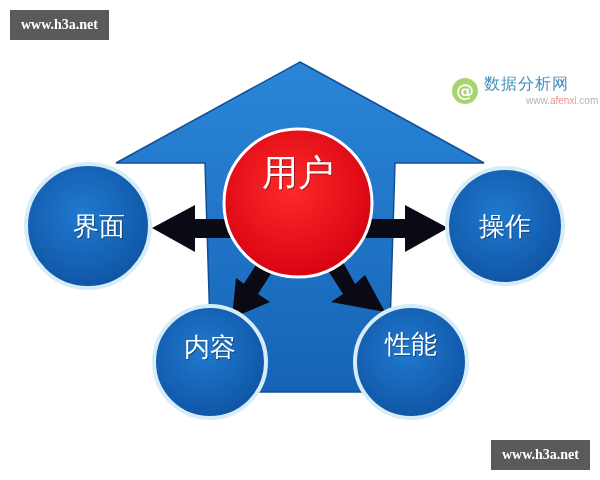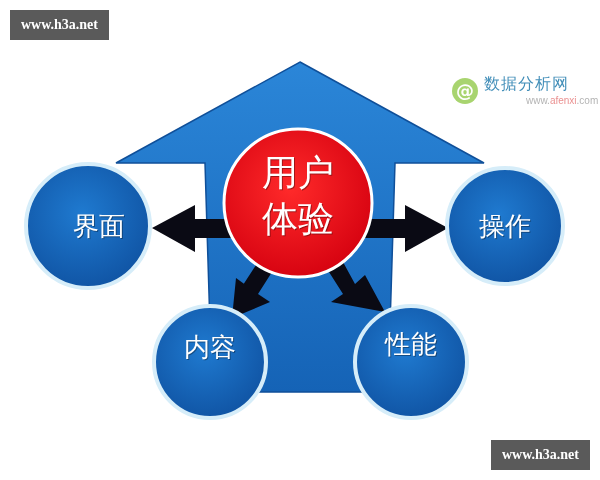--- a/index.html
+++ b/index.html
@@ -77,21 +77,20 @@
   <circle cx="298" cy="203" r="74" fill="url(#redGrad)" stroke="#ffffff" stroke-width="3"></circle>
 
   <circle cx="88" cy="226" r="62" fill="url(#blueGrad)" stroke="#d6edf9" stroke-width="4"></circle>
   <circle cx="505" cy="226" r="58" fill="url(#blueGrad)" stroke="#d6edf9" stroke-width="4"></circle>
   <circle cx="210" cy="362" r="56" fill="url(#blueGrad)" stroke="#d6edf9" stroke-width="4"></circle>
   <circle cx="411" cy="362" r="56" fill="url(#blueGrad)" stroke="#d6edf9" stroke-width="4"></circle>
 </svg>
 
 <div class="circle-label center-label">
   <div>用户</div>
-  <div>体验</div>
 </div>
 
 <div class="circle-label node-label" style="left:28px; top:209px;padding-left:11px;">界面</div>
 <div class="circle-label node-label" style="left:445px; top:209px;">操作</div>
 <div class="circle-label node-label" style="left:150px; top:330px;">内容</div>
 <div class="circle-label node-label" style="left:351px; top:327px;">性能</div>
 
 <div class="watermark" id="wm-bottom">www.h3a.net</div>
 
 </body></html>

